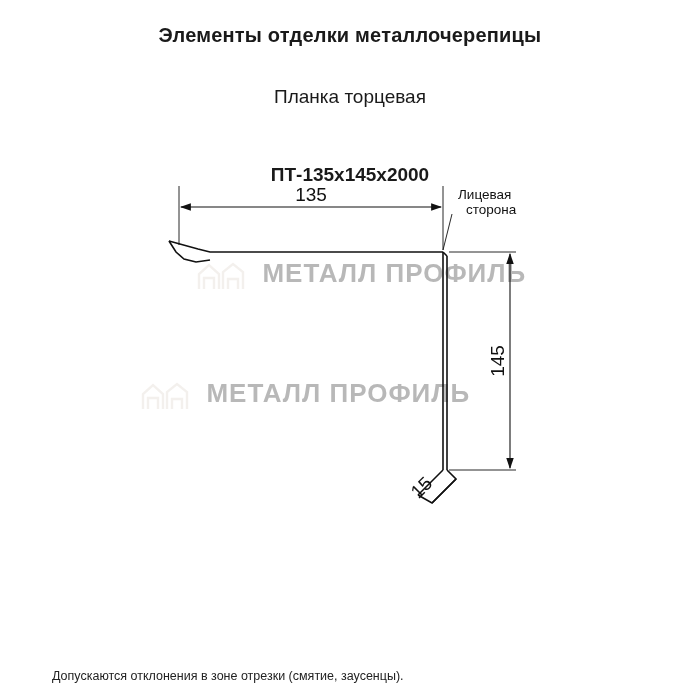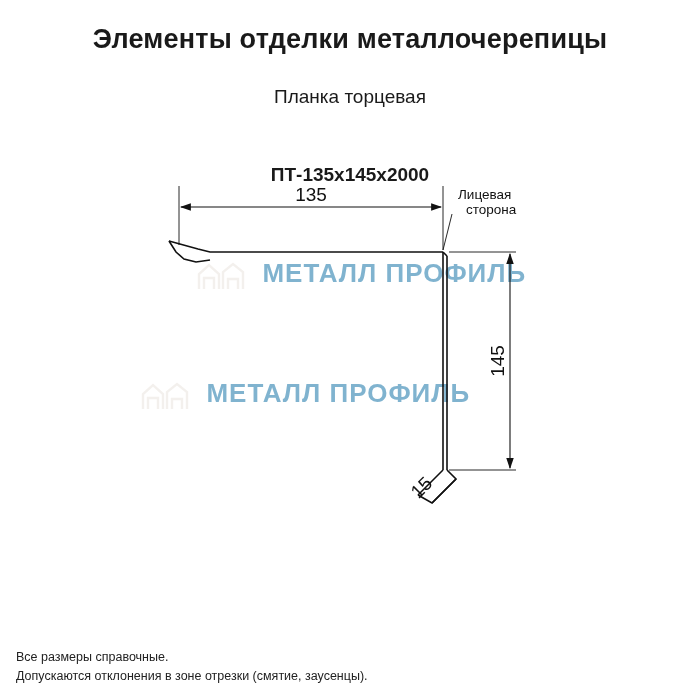--- a/index.html
+++ b/index.html
@@ -19,21 +19,21 @@
     position: relative;
     width: 700px;
     height: 700px;
   }
   .title {
     position: absolute;
     top: 24px;
     left: 0;
     width: 700px;
     text-align: center;
-    font-size: 27px;
+    font-size: 20px;
     font-weight: bold;
     letter-spacing: 0.2px;
   }
   .subtitle {
     position: absolute;
     top: 86px;
     left: 0;
     width: 700px;
     text-align: center;
     font-size: 19px;
@@ -56,31 +56,31 @@
     width: 700px;
     height: 700px;
   }
   .footnote {
     position: absolute;
     left: 16px;
     font-size: 12.5px;
     color: #222;
   }
   .footnote.l1 { top: 650px; }
-  .footnote.l2 { top: 669px; }
+  .footnote.l2 { top: 669px; margin-left: 36px; }
 
   .wm {
     position: absolute;
     opacity: 0.5;
     pointer-events: none;
   }
   .wm-text {
     font-family: "Liberation Sans", sans-serif;
     font-weight: bold;
-    color: #0369a1;
+    color: #737373;
     letter-spacing: 1px;
     white-space: nowrap;
     text-align: center;
   }
   .wm1 { left: 196px; top: 258px; }
   .wm1 .wm-text { font-size: 26px; }
   .wm2 { left: 140px; top: 378px; }
   .wm2 .wm-text { font-size: 26px; }
   .wm-logo {
     display: inline-block;
@@ -180,16 +180,15 @@
       <text class="dim-label" x="426" y="492" text-anchor="middle" transform="rotate(-45 426 492)">15</text>
     </g>
 
     <g>
       <line x1="452" y1="214" x2="443" y2="250" stroke="#111" stroke-width="0.9"></line>
       <text class="note-label" x="458" y="199">Лицевая</text>
       <text class="note-label" x="466" y="214">сторона</text>
     </g>
   </svg>
 
-  <div class="footnote l1">Все размеры справочные.</div>
   <div class="footnote l2">Допускаются отклонения в зоне отрезки (смятие, заусенцы).</div>
 
 </div>
 
 </body></html>

